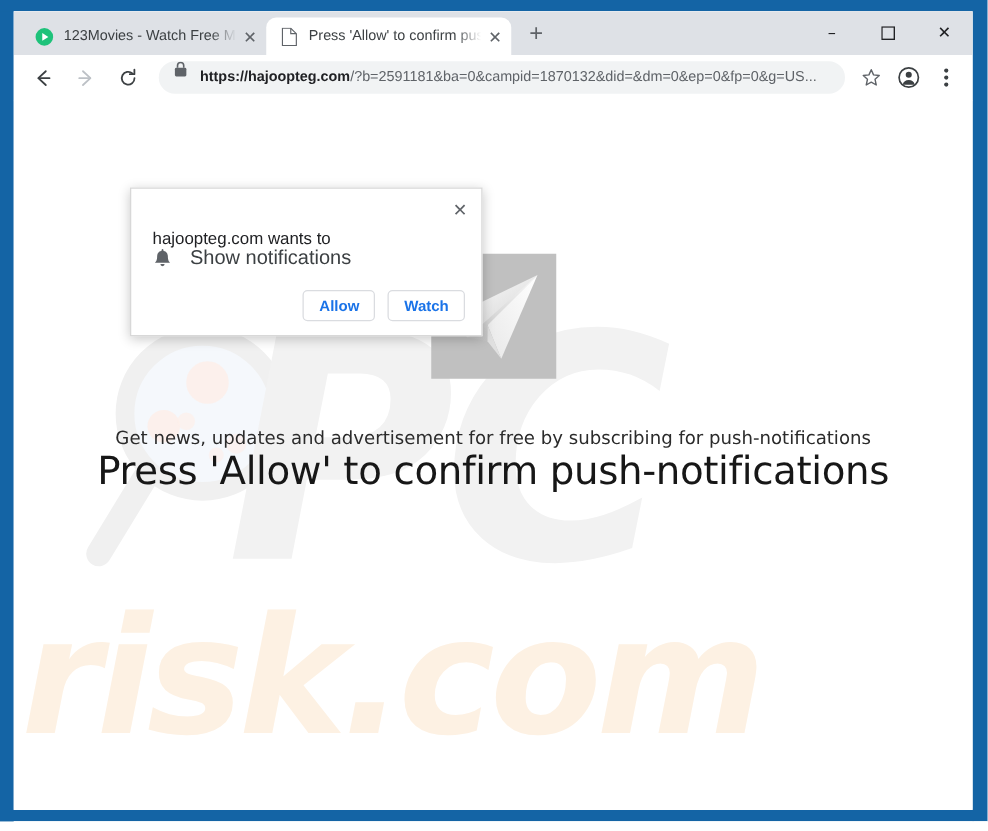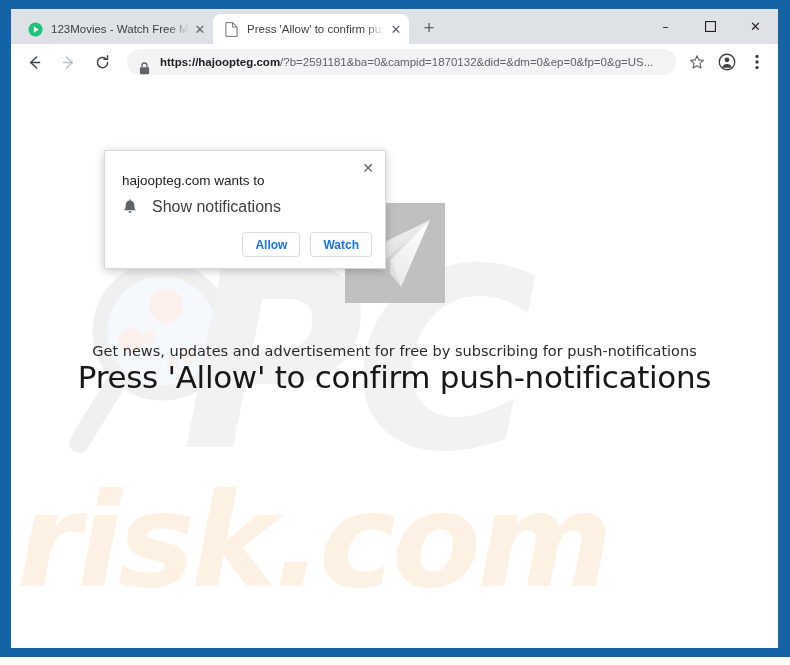--- a/index.html
+++ b/index.html
@@ -140,21 +140,21 @@
     border-radius: 50%;
   }
 
   #omnibox {
     flex: 1 1 auto;
     height: 26px;
     margin: 0 6px 0 8px;
     background: #f1f3f4;
     border-radius: 13px;
     display: flex;
-    align-items: flex-end;
+    align-items: flex-start;
     padding: 0 10px;
     overflow: hidden;
   }
   #lock-icon {
     flex: 0 0 14px;
     margin-right: 9px;
     display: flex; align-items: center; justify-content: center;
   }
   #url-text {
     font-size: 11.5px;
@@ -255,21 +255,21 @@
   #notif-close {
     position: absolute;
     right: 6px; top: 6px;
     width: 22px; height: 22px;
     display: flex; align-items: center; justify-content: center;
     font-size: 14px;
     color: #5f6368;
   }
   #notif-title {
     position: absolute;
-    left: 17px; top: 22px;
+    left: 17px; top: 32px;
     font-size: 13.5px;
     color: #202124;
   }
   #notif-row {
     position: absolute;
     left: 17px; top: 47px;
     display: flex;
     align-items: center;
   }
   #notif-bell { width: 16px; height: 17px; margin-right: 14px; }

